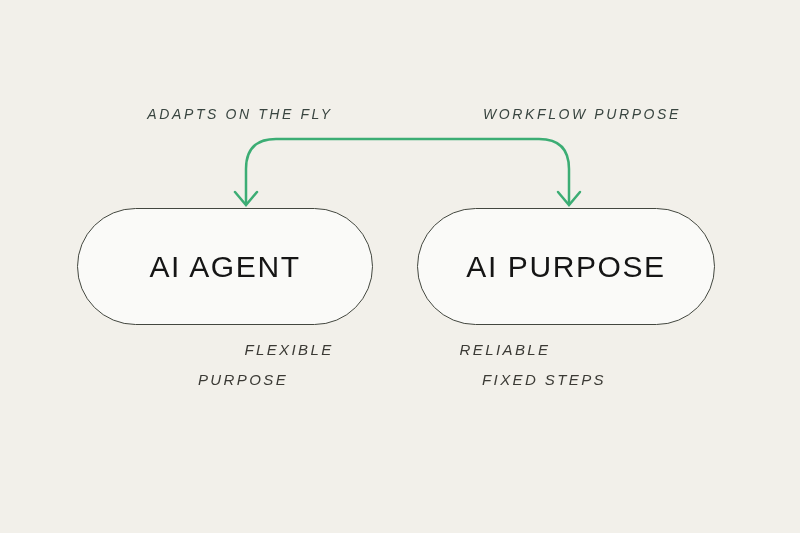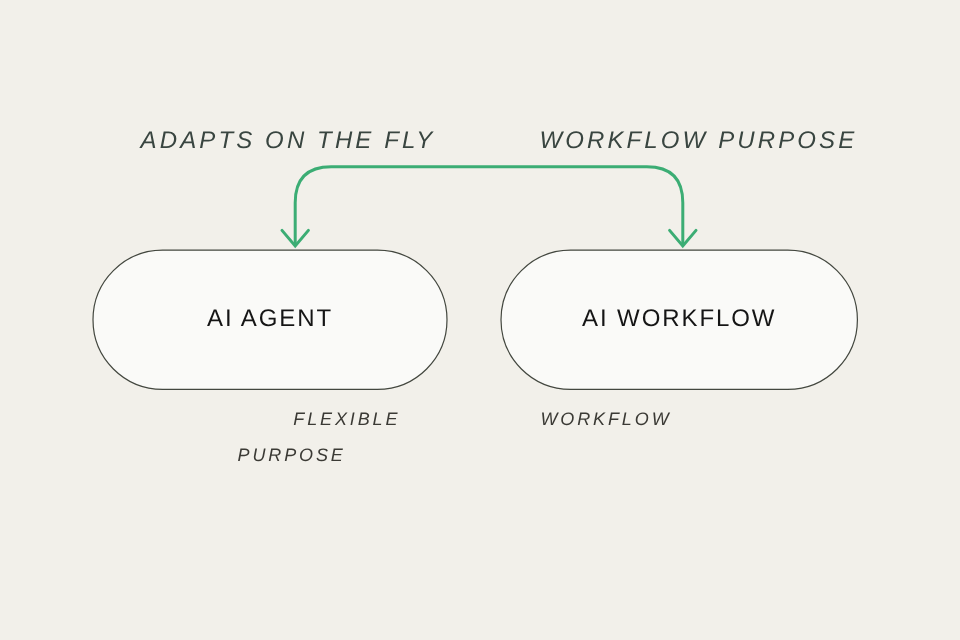--- a/index.html
+++ b/index.html
@@ -19,21 +19,21 @@
     width: 800px;
     height: 533px;
     background: var(--background);
     overflow: hidden;
   }
 
   .top-label {
     position: absolute;
     transform: translateX(-50%);
     font-style: italic;
-    font-size: 20px;
+    font-size: 14px;
     letter-spacing: 2.6px;
     color: var(--annotation-color);
     white-space: nowrap;
   }
 
   .connector {
     position: absolute;
     left: 0; top: 0;
     pointer-events: none;
   }
@@ -49,21 +49,21 @@
     position: absolute;
     background: var(--box-fill);
     border: 1px solid var(--box-border);
     border-radius: 60px;
     display: flex;
     align-items: center;
     justify-content: center;
     box-sizing: border-box;
   }
   .node-title {
-    font-size: 20px;
+    font-size: 30px;
     letter-spacing: 1.6px;
     color: var(--title-color);
     white-space: nowrap;
   }
 
   .trait {
     position: absolute;
     transform: translateX(-50%);
     font-style: italic;
     font-size: 15px;
@@ -85,23 +85,24 @@
     <path d="M246 204 L246 169 Q246 139 276 139 L539 139 Q569 139 569 169 L569 204"></path>
     <path d="M235 192 L246 205 L257 192"></path>
     <path d="M558 192 L569 205 L580 192"></path>
   </svg>
 
   <div class="node" style="left:77px; top:208px; width:296px; height:117px;">
     <span class="node-title">AI AGENT</span>
   </div>
 
   <div class="node" style="left:417px; top:208px; width:298px; height:117px;">
-    <span class="node-title">AI WORKFLOW</span>
+    <span class="node-title">AI PURPOSE</span>
   </div>
 
   <div class="trait" style="left:289px; top:341px;">FLEXIBLE</div>
 
   <div class="trait" style="left:243px; top:371px;">PURPOSE</div>
 
-  <div class="trait" style="left:505px; top:341px;">WORKFLOW</div>
+  <div class="trait" style="left:505px; top:341px;">RELIABLE</div>
 
+  <div class="trait" style="left:544px; top:371px;">FIXED STEPS</div>
 
 </div>
 
 </body></html>

